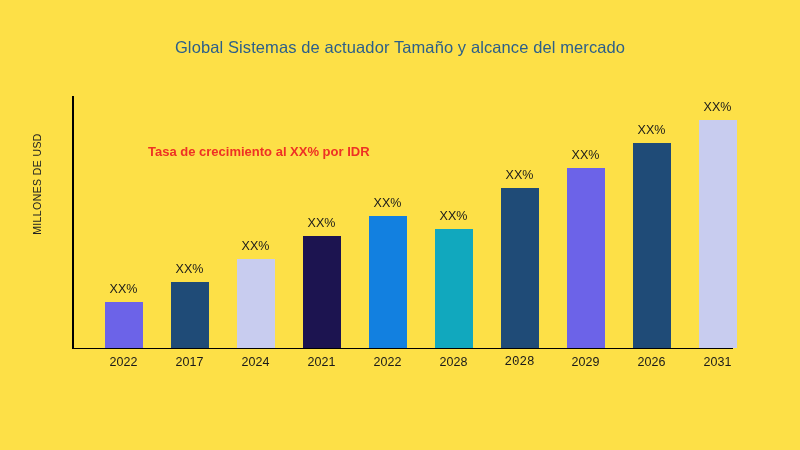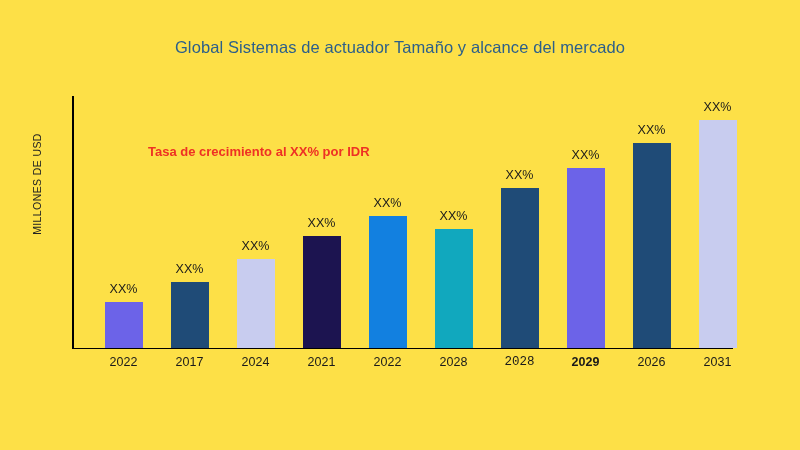--- a/index.html
+++ b/index.html
@@ -145,21 +145,21 @@
       <div class="bar-label" style="left: 357.5px; top: 195.76px;">XX%</div>
       <div class="tick-label" style="left: 357.5px;">2022</div>
       <div class="bar" style="left: 434.5px; height: 118.56px; background: rgb(17, 168, 190);"></div>
       <div class="bar-label" style="left: 423.5px; top: 209.44px;">XX%</div>
       <div class="tick-label" style="left: 423.5px;">2028</div>
       <div class="bar" style="left: 500.5px; height: 159.6px; background: rgb(31, 75, 119);"></div>
       <div class="bar-label" style="left: 489.5px; top: 168.4px;">XX%</div>
       <div class="tick-label" style="left: 489.5px; font-family: Liberation Mono, monospace;">2028</div>
       <div class="bar" style="left: 566.5px; height: 180.12px; background: rgb(108, 99, 232);"></div>
       <div class="bar-label" style="left: 555.5px; top: 147.88px;">XX%</div>
-      <div class="tick-label" style="left: 555.5px; font-weight: bold;">2029</div>
+      <div class="tick-label" style="left: 555.5px;">2029</div>
       <div class="bar" style="left: 632.5px; height: 205.2px; background: rgb(31, 75, 119);"></div>
       <div class="bar-label" style="left: 621.5px; top: 122.8px;">XX%</div>
       <div class="tick-label" style="left: 621.5px;">2026</div>
       <div class="bar" style="left: 698.5px; height: 228px; background: rgb(200, 204, 239);"></div>
       <div class="bar-label" style="left: 687.5px; top: 100px;">XX%</div>
       <div class="tick-label" style="left: 687.5px;">2031</div>
     </div>
 
   <div id="growth-annotation">Tasa de crecimiento al XX% por IDR</div>
 

